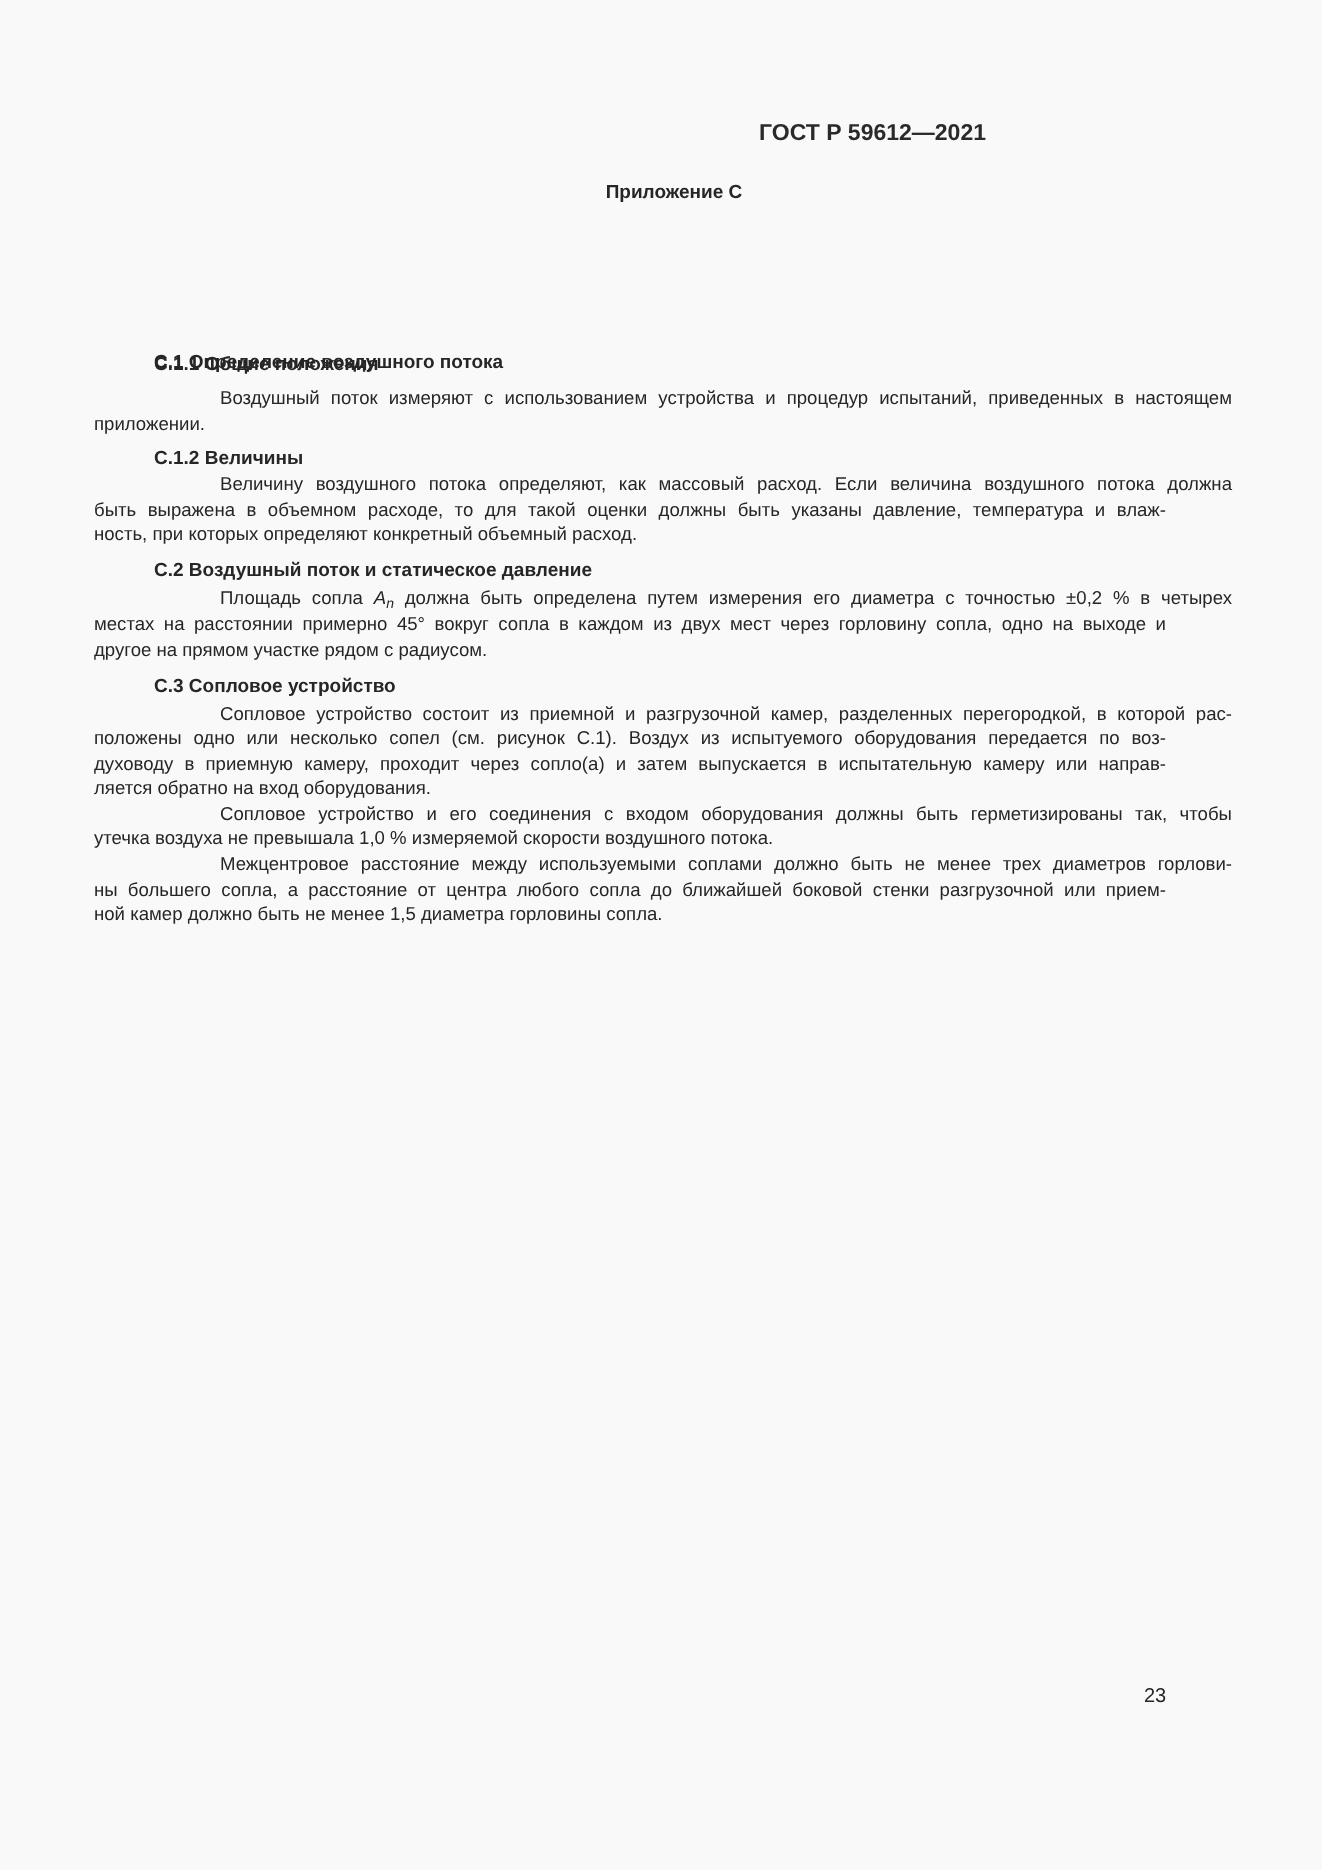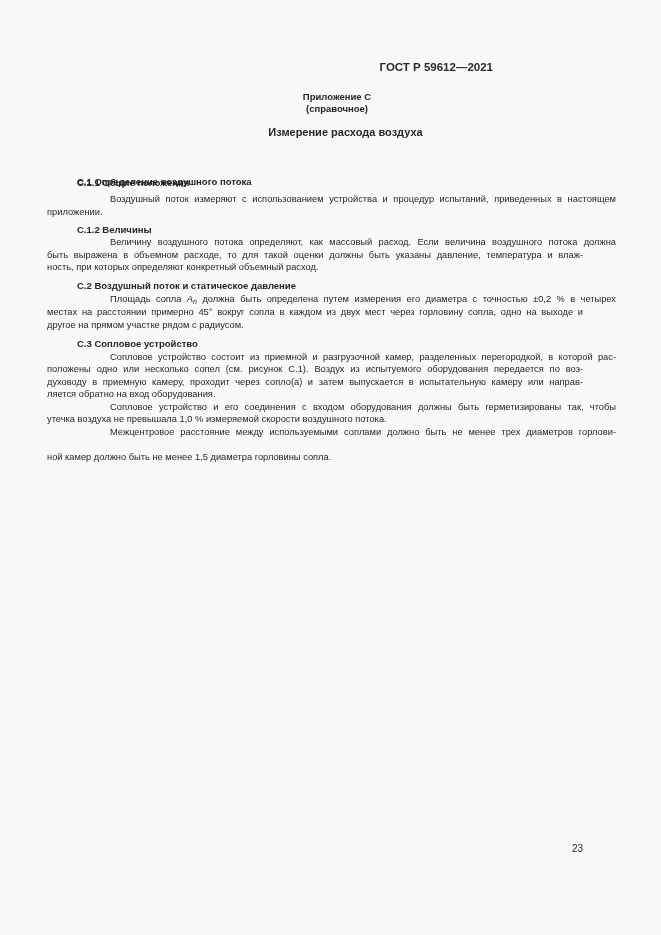--- a/index.html
+++ b/index.html
@@ -42,23 +42,21 @@
 </style>
 </head>
 <body>
 
 <div class="page">
 
   <div class="doc-code">ГОСТ Р 59612—2021</div>
 
   <div class="annex">
     <div>Приложение С</div>
-    <div>(справочное)</div>
   </div>
-  <div class="annex-title">Измерение расхода воздуха</div>
 
   <div class="h" style="top:176px">С.1 Определение воздушного потока</div>
 
   <div class="h" style="top:177px">С.1.1 Общие положения</div>
   <div class="line ind jl" style="top:194px">Воздушный поток измеряют с использованием устройства и процедур испытаний, приведенных в настоящем</div>
   <div class="line" style="top:207px">приложении.</div>
 
   <div class="h" style="top:224px">С.1.2 Величины</div>
   <div class="line ind jl" style="top:237px">Величину воздушного потока определяют, как массовый расход. Если величина воздушного потока должна</div>
   <div class="line jl" style="top:250px">быть выражена в объемном расходе, то для такой оценки должны быть указаны давление, температура и влаж-</div>
@@ -72,16 +70,17 @@
   <div class="h" style="top:338px">С.3 Сопловое устройство</div>
   <div class="line ind jl" style="top:352px">Сопловое устройство состоит из приемной и разгрузочной камер, разделенных перегородкой, в которой рас-</div>
   <div class="line jl" style="top:364px">положены одно или несколько сопел (см. рисунок С.1). Воздух из испытуемого оборудования передается по воз-</div>
   <div class="line jl" style="top:377px">духоводу в приемную камеру, проходит через сопло(а) и затем выпускается в испытательную камеру или направ-</div>
   <div class="line" style="top:389px">ляется обратно на вход оборудования.</div>
 
   <div class="line ind jl" style="top:402px">Сопловое устройство и его соединения с входом оборудования должны быть герметизированы так, чтобы</div>
   <div class="line" style="top:414px">утечка воздуха не превышала 1,0 % измеряемой скорости воздушного потока.</div>
 
   <div class="line ind jl" style="top:427px">Межцентровое расстояние между используемыми соплами должно быть не менее трех диаметров горлови-</div>
+  <div class="line jl" style="top:440px">ны большего сопла, а расстояние от центра любого сопла до ближайшей боковой стенки разгрузочной или прием-</div>
   <div class="line" style="top:452px">ной камер должно быть не менее 1,5 диаметра горловины сопла.</div>
 
   <div class="page-num">23</div>
 </div>
 
 </body></html>

